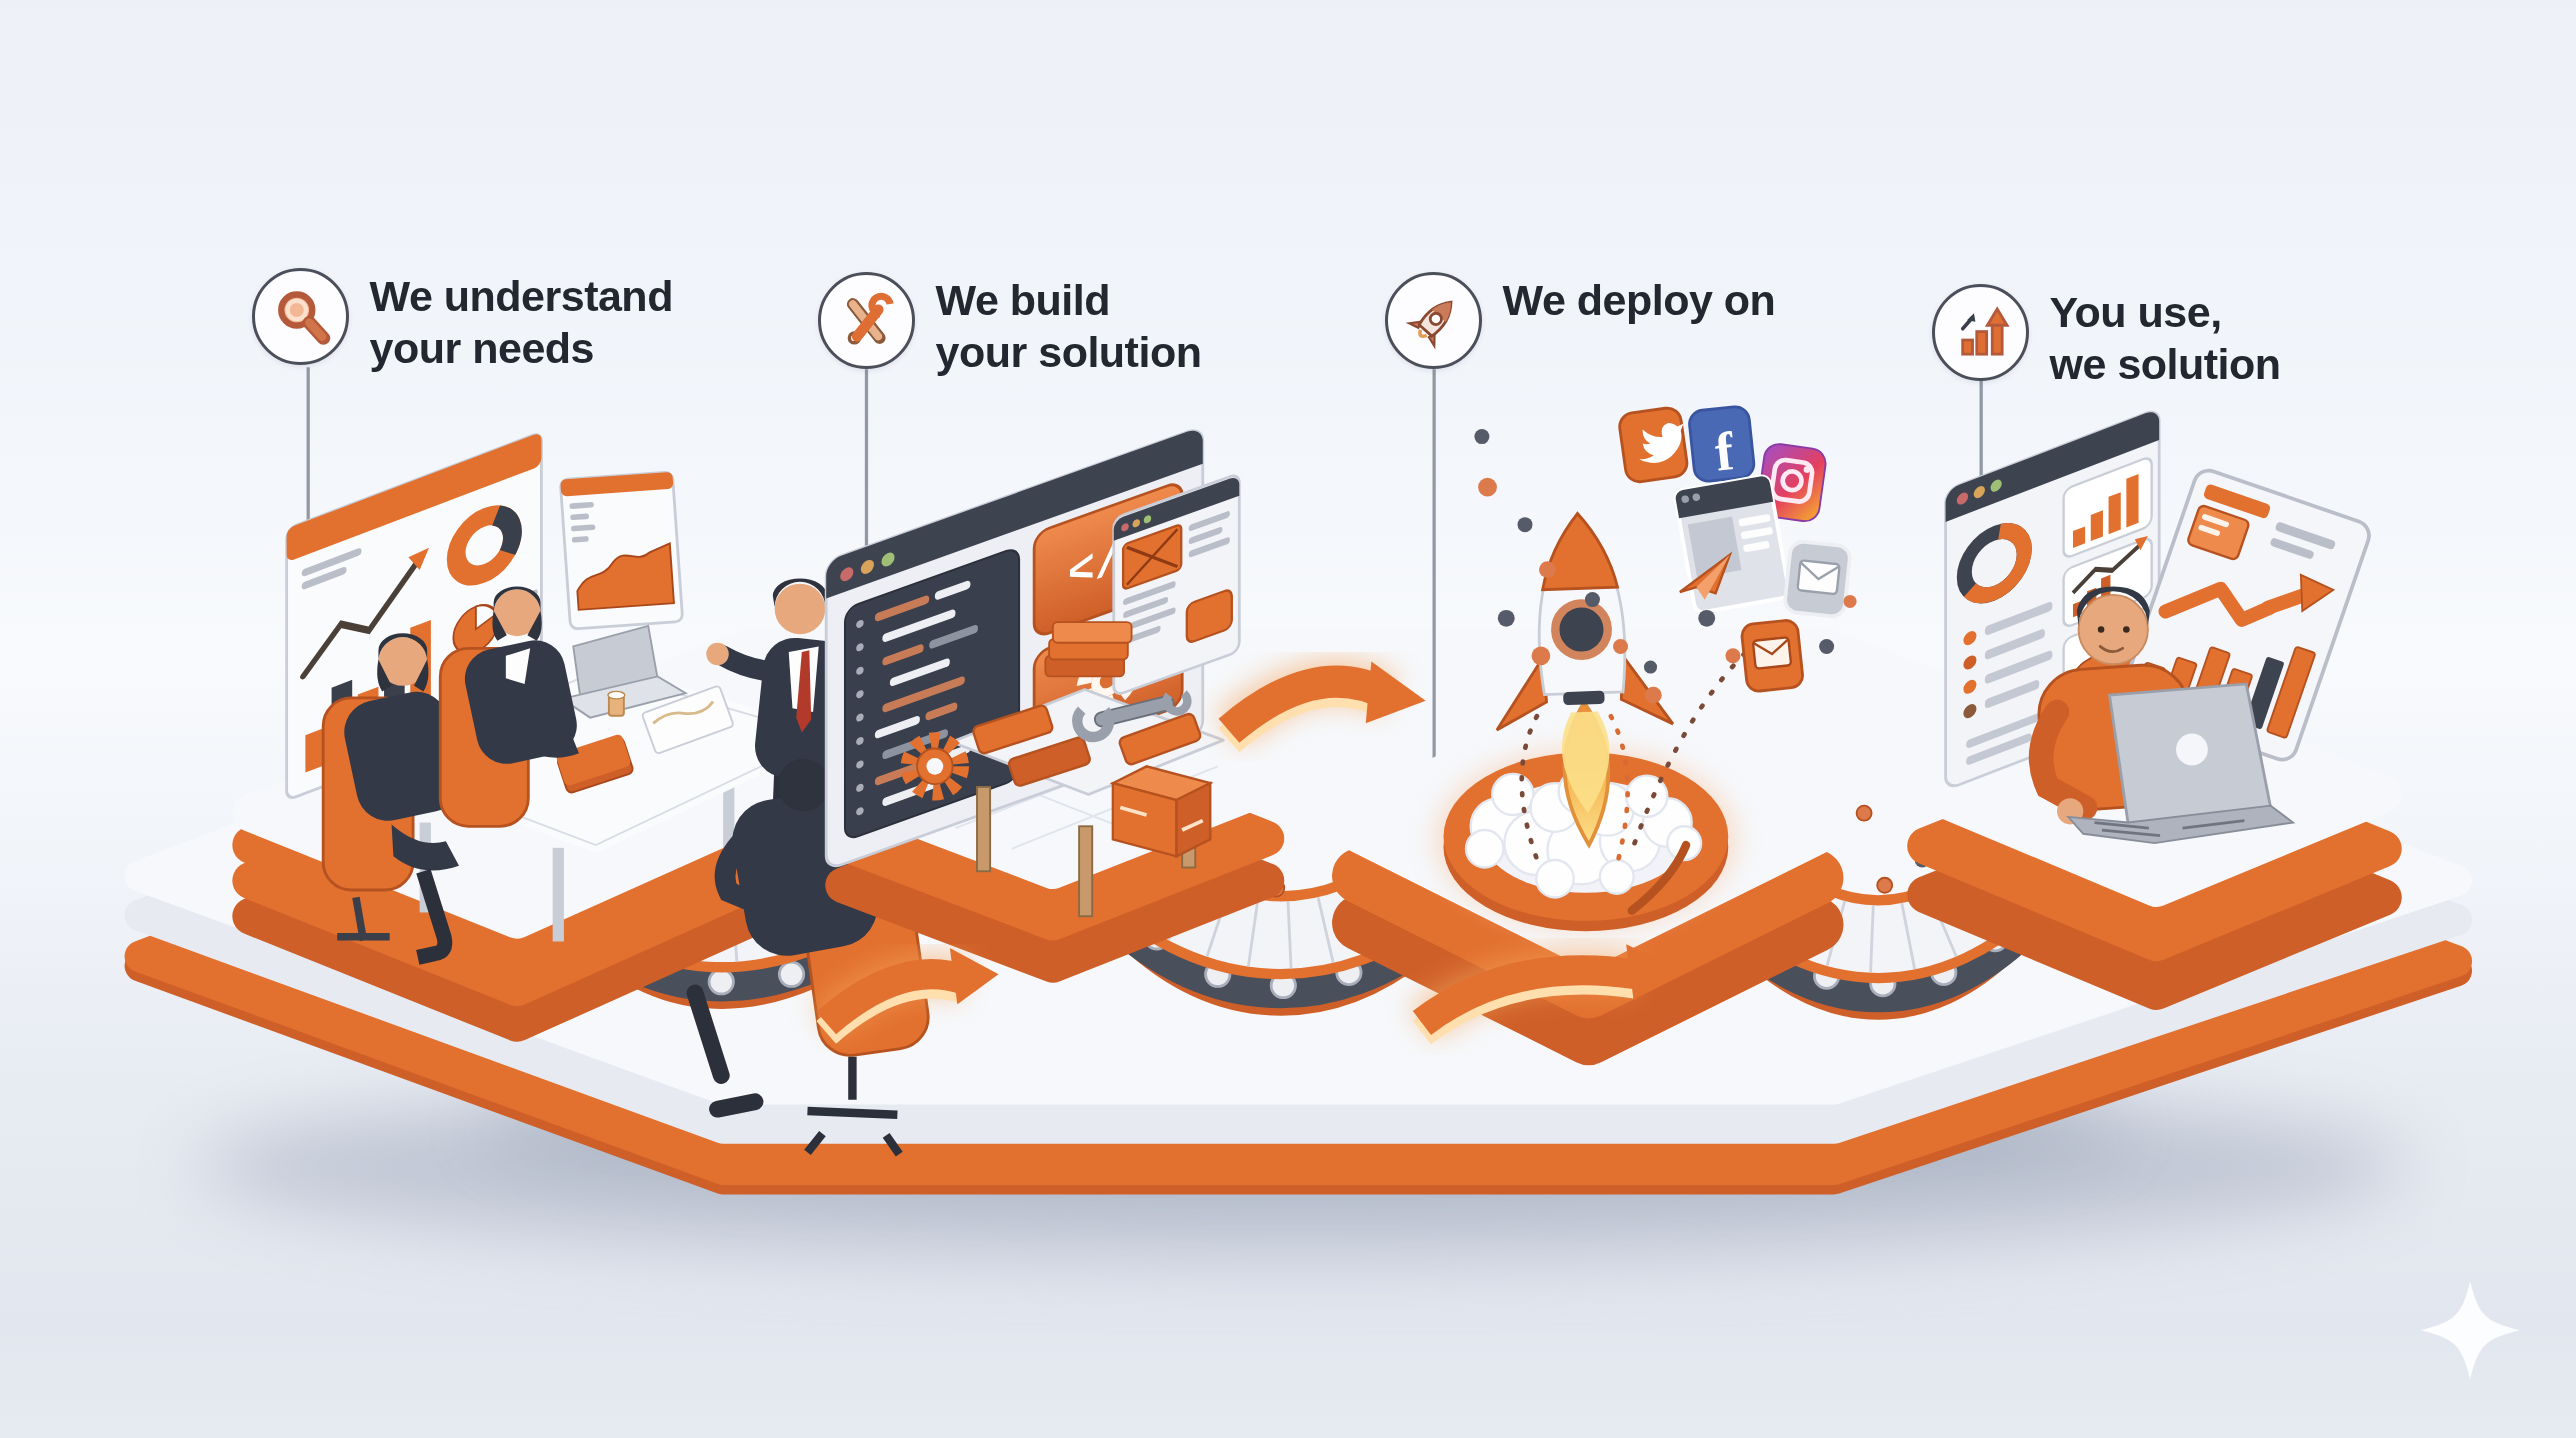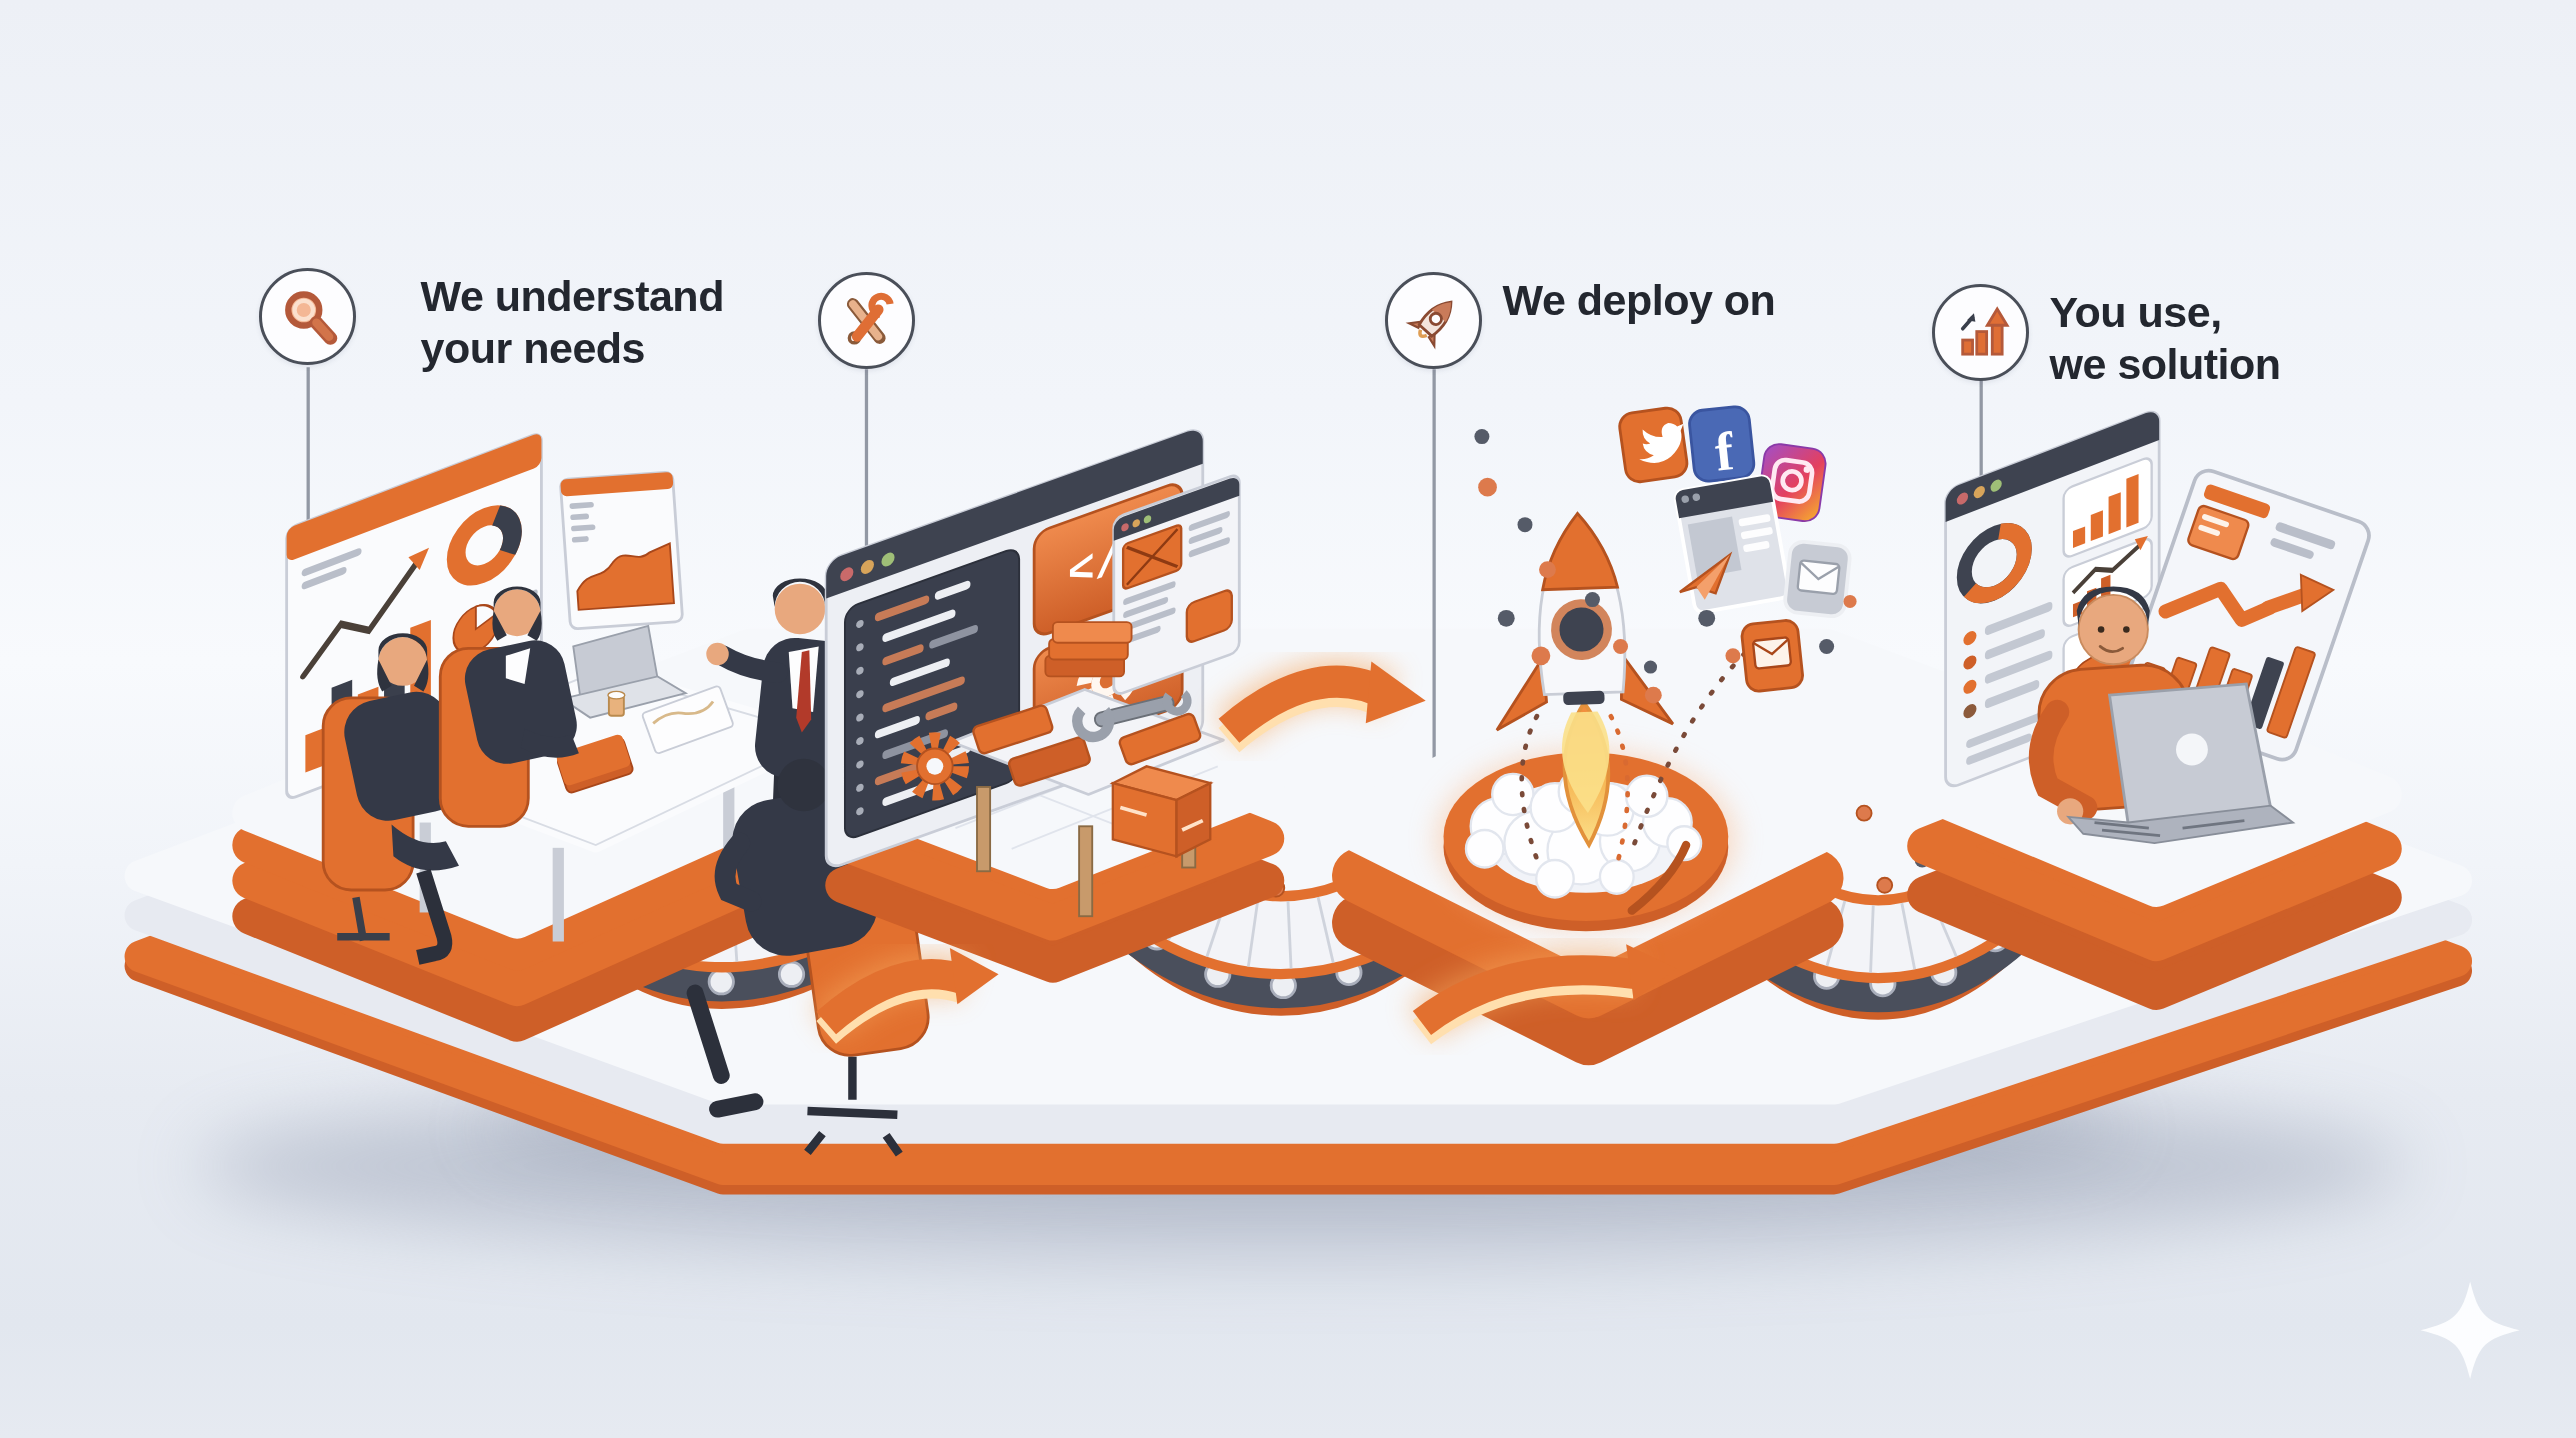--- a/index.html
+++ b/index.html
@@ -17,21 +17,21 @@
   .scene-svg{position:absolute;left:0;top:0;width:2576px;height:1439px;}
   .step{position:absolute;display:flex;align-items:flex-start;}
   .step-circle{
     width:97px;height:97px;border-radius:50%;background:#FDFDFF;border:3.7px solid #4A4F59;
     box-sizing:border-box;display:flex;align-items:center;justify-content:center;flex:0 0 auto;
     box-shadow:0 1.9px 5.6px rgba(60,70,95,.10);
   }
   .step-circle svg{width:62px;height:62px;}
   .step-label{margin-left:20.6px;padding-top:1.9px;font-size:43px;line-height:52px;font-weight:700;
     color:var(--text);letter-spacing:-0.5px;white-space:nowrap;}
-  .s1{left:259px;top:268px;gap:44px;} .s2{left:818px;top:272px;} .s3{left:1385px;top:272px;justify-content:center;} .s4{left:1932px;top:284px;}
+  .s1{left:252px;top:268px;} .s2{left:818px;top:272px;} .s3{left:1385px;top:272px;justify-content:center;} .s4{left:1932px;top:284px;}
 </style>
 </head>
 <body>
 
 <div class="canvas">
 
 <svg class="scene-svg" viewBox="0 0 2750 1536">
   <defs>
     <filter id="blurL" x="-60%" y="-60%" width="220%" height="220%">
           <feGaussianBlur stdDeviation="38"></feGaussianBlur>
@@ -647,20 +647,24 @@
 <div class="step s2">
   <div class="step-circle">
     <svg viewBox="0 0 44 44">
       <line x1="12" y1="10" x2="31" y2="34" stroke="#8A5A3A" stroke-width="8.5" stroke-linecap="round"></line>
       <line x1="12" y1="10" x2="30" y2="33" stroke="#E8B28C" stroke-width="5.5" stroke-linecap="round"></line>
       <circle cx="13" cy="34" r="3.5" fill="none" stroke="#8A5A3A" stroke-width="2.5"></circle>
       <circle cx="32" cy="11" r="6.5" fill="none" stroke="#DF6E35" stroke-width="5" stroke-dasharray="26 12" transform="rotate(120 32 11)"></circle>
       <line x1="30" y1="14" x2="15" y2="33" stroke="#DF6E35" stroke-width="7.5" stroke-linecap="round"></line>
     </svg>
   </div>
+  <div class="step-label">
+    <div>We build</div>
+    <div>your solution</div>
+  </div>
 </div>
 
 <div class="step s3">
   <div class="step-circle">
     <svg viewBox="0 0 44 44">
       <g transform="rotate(42 22 22)">
         <path d="M16 28 L10 35 L17 33 Z" fill="#C97B5A" stroke="#8A4A32" stroke-width="1.5"></path>
         <path d="M28 28 L34 35 L27 33 Z" fill="#C97B5A" stroke="#8A4A32" stroke-width="1.5"></path>
         <path d="M22 4 C15 12 14 22 16 31 L28 31 C30 22 29 12 22 4 Z" fill="#F3E4DC" stroke="#8A4A32" stroke-width="2"></path>
         <path d="M22 4 C18 8.5 16 13 15.5 17 L28.5 17 C28 13 26 8.5 22 4 Z" fill="#C97B5A"></path>

